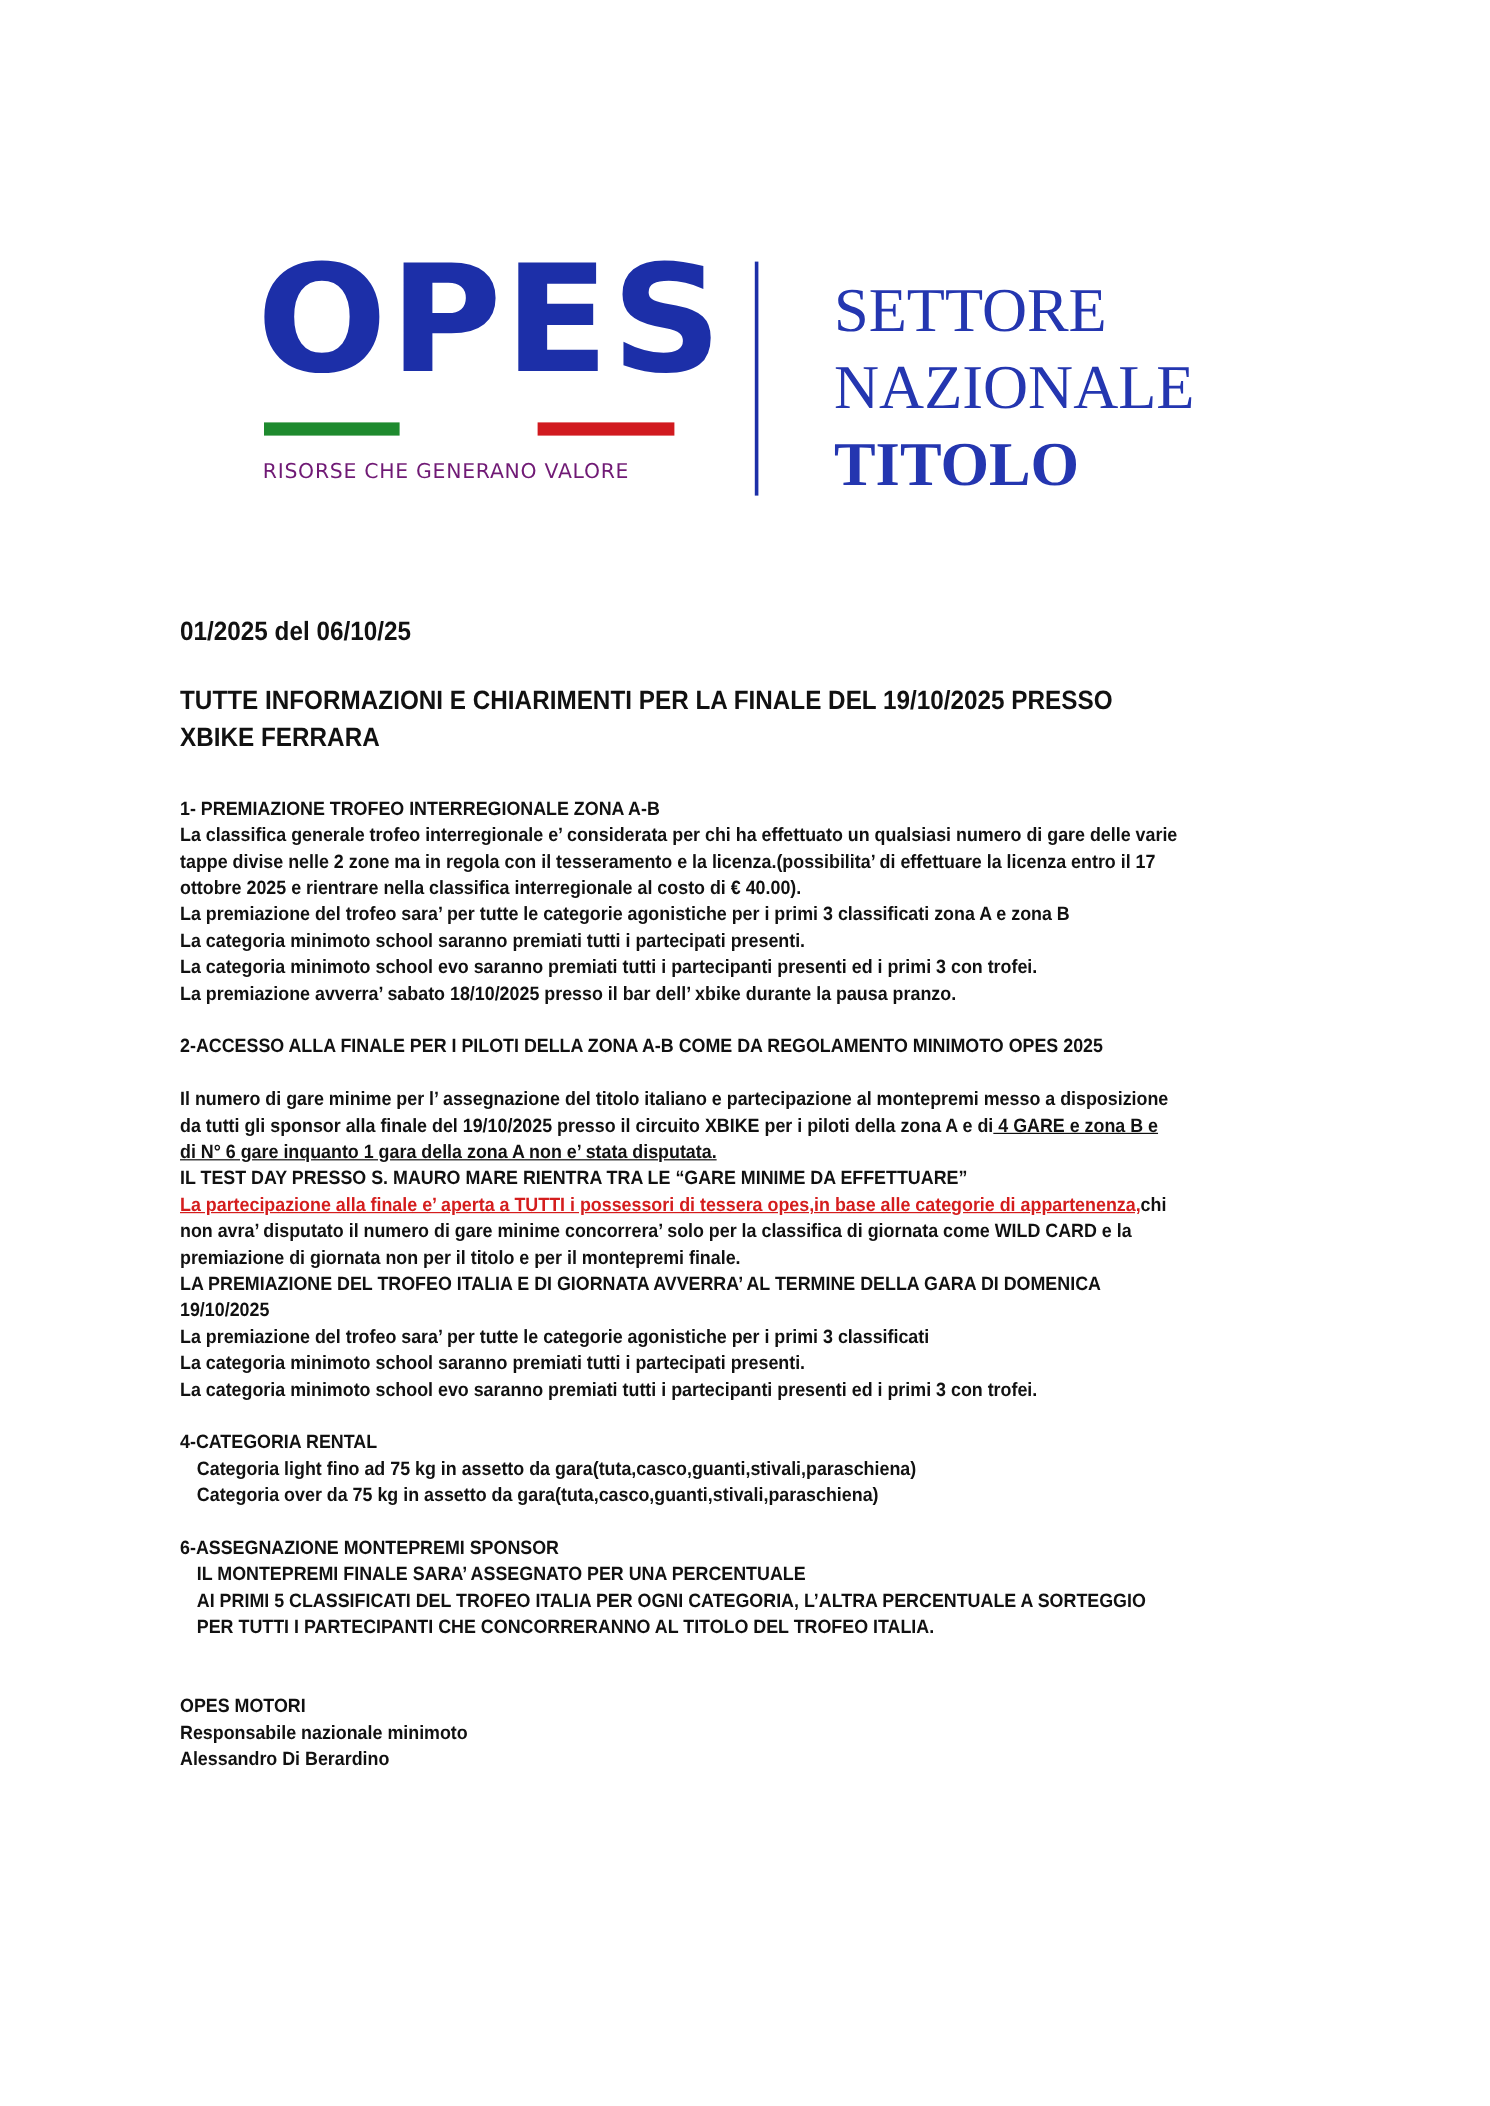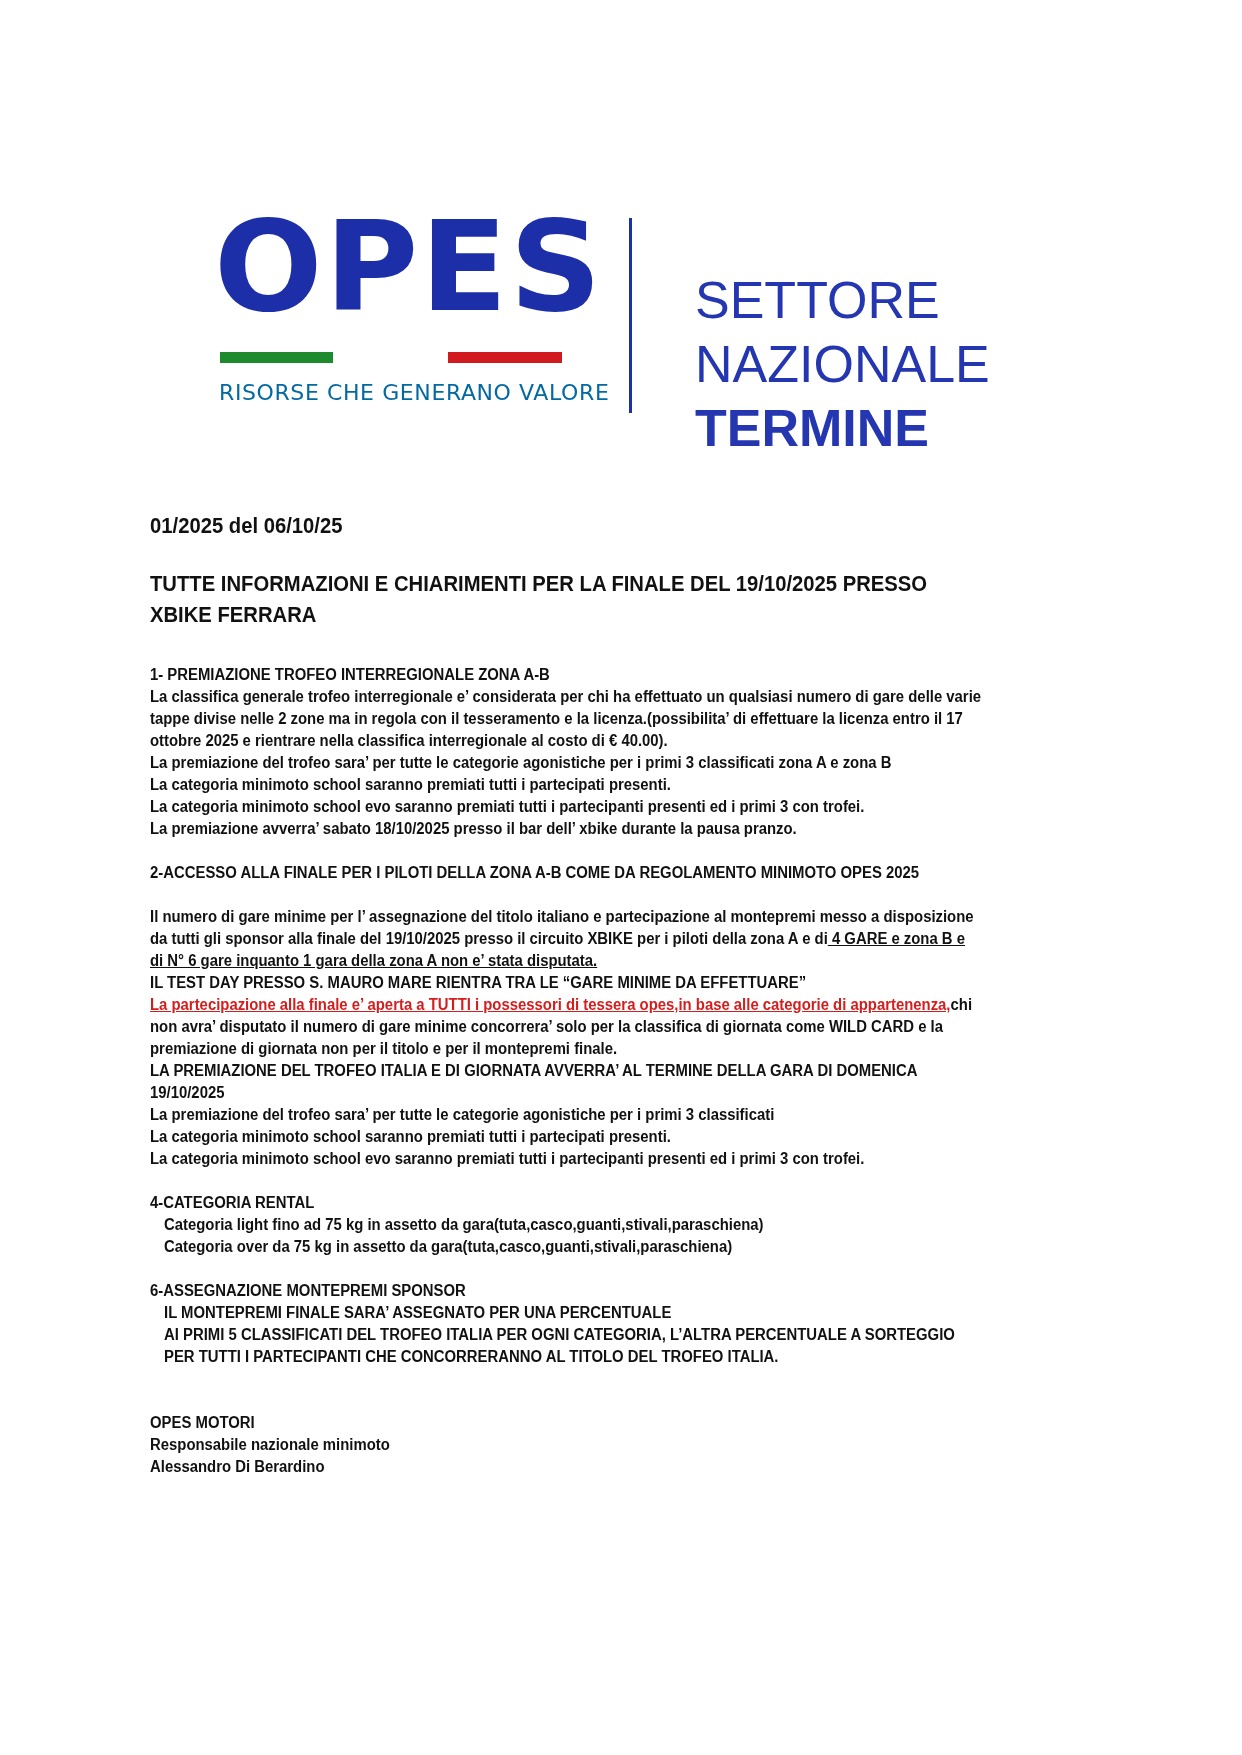--- a/index.html
+++ b/index.html
@@ -1,44 +1,44 @@
 <!DOCTYPE html>
 <html><head>
   <meta charset="utf-8">
   <style>
     html, body { margin: 0; padding: 0; background: #ffffff; }
     body { width: 1242px; height: 1755px; position: relative; overflow: hidden; font-family: "Liberation Sans", sans-serif; color: #111; }
     .logo { position: absolute; left: 0; top: 0; width: 1242px; height: 440px; padding-left: 29px; }
     .opes-word { position: absolute; left: 214px; top: 205px; font-family: "DejaVu Sans", sans-serif; font-weight: bold; font-size: 124px; line-height: 124px; color: #1c2fa8; letter-spacing: 2px; transform: scaleX(1.03); transform-origin: left top; }
     .bar-green { position: absolute; left: 220px; top: 352px; width: 113px; height: 11px; background: #1e8a2e; }
     .bar-red { position: absolute; left: 448px; top: 352px; width: 114px; height: 11px; background: #d11a1f; }
-    .tagline { position: absolute; left: 219px; top: 383px; font-family: "DejaVu Sans", sans-serif; font-size: 22px; line-height: 20px; color: #0369a1; letter-spacing: 0.6px; white-space: nowrap; }
+    .tagline { position: absolute; left: 219px; top: 383px; font-family: "DejaVu Sans", sans-serif; font-size: 17px; line-height: 20px; color: #701a75; letter-spacing: 0.6px; white-space: nowrap; }
     .vdivider { position: absolute; left: 629px; top: 218px; width: 3px; height: 195px; background: #1c2fa8; }
-    .settore { position: absolute; left: 695px; top: 228px; font-family: Liberation Sans, sans-serif; font-size: 52px; line-height: 64px; color: #2436b0; font-weight: normal; margin-top: 40px; }
+    .settore { position: absolute; left: 695px; top: 228px; font-family: Liberation Serif, serif; font-size: 52px; line-height: 64px; color: #2436b0; font-weight: normal; }
     .settore .bold { font-weight: bold; }
     .content { position: absolute; left: 150px; top: 0; width: 940px; }
     .t { position: absolute; left: 0; white-space: nowrap; font-weight: bold; font-size: 16px; line-height: 22px; transform: scaleX(0.93); transform-origin: left center; }
     .big { font-size: 22px; line-height: 30px; transform: scaleX(0.92); }
     .red { color: #d41d1d; }
     .ul { text-decoration: underline; }
     .indent { left: 14px; }
   </style>
 </head>
 <body>
 
 <div class="logo">
   <div class="opes-word">OPES</div>
   <div class="bar-green"></div>
   <div class="bar-red"></div>
   <div class="tagline">RISORSE CHE GENERANO VALORE</div>
   <div class="vdivider"></div>
   <div class="settore">
     <div>SETTORE</div>
     <div>NAZIONALE</div>
-    <div class="bold">TERMINE</div>
+    <div class="bold">TITOLO</div>
   </div>
 </div>
 
 <div class="content">
   <div class="t big" style="top:511px">01/2025 del 06/10/25</div>
   <div class="t big" style="top:569px">TUTTE INFORMAZIONI E CHIARIMENTI PER LA FINALE DEL 19/10/2025 PRESSO</div>
   <div class="t big" style="top:600px">XBIKE FERRARA</div>
 
   <div class="t" style="top:664px">1- PREMIAZIONE TROFEO INTERREGIONALE ZONA A-B</div>
   <div class="t" style="top:686px">La classifica generale trofeo interregionale e’ considerata per chi ha effettuato un qualsiasi numero di gare delle varie</div>

